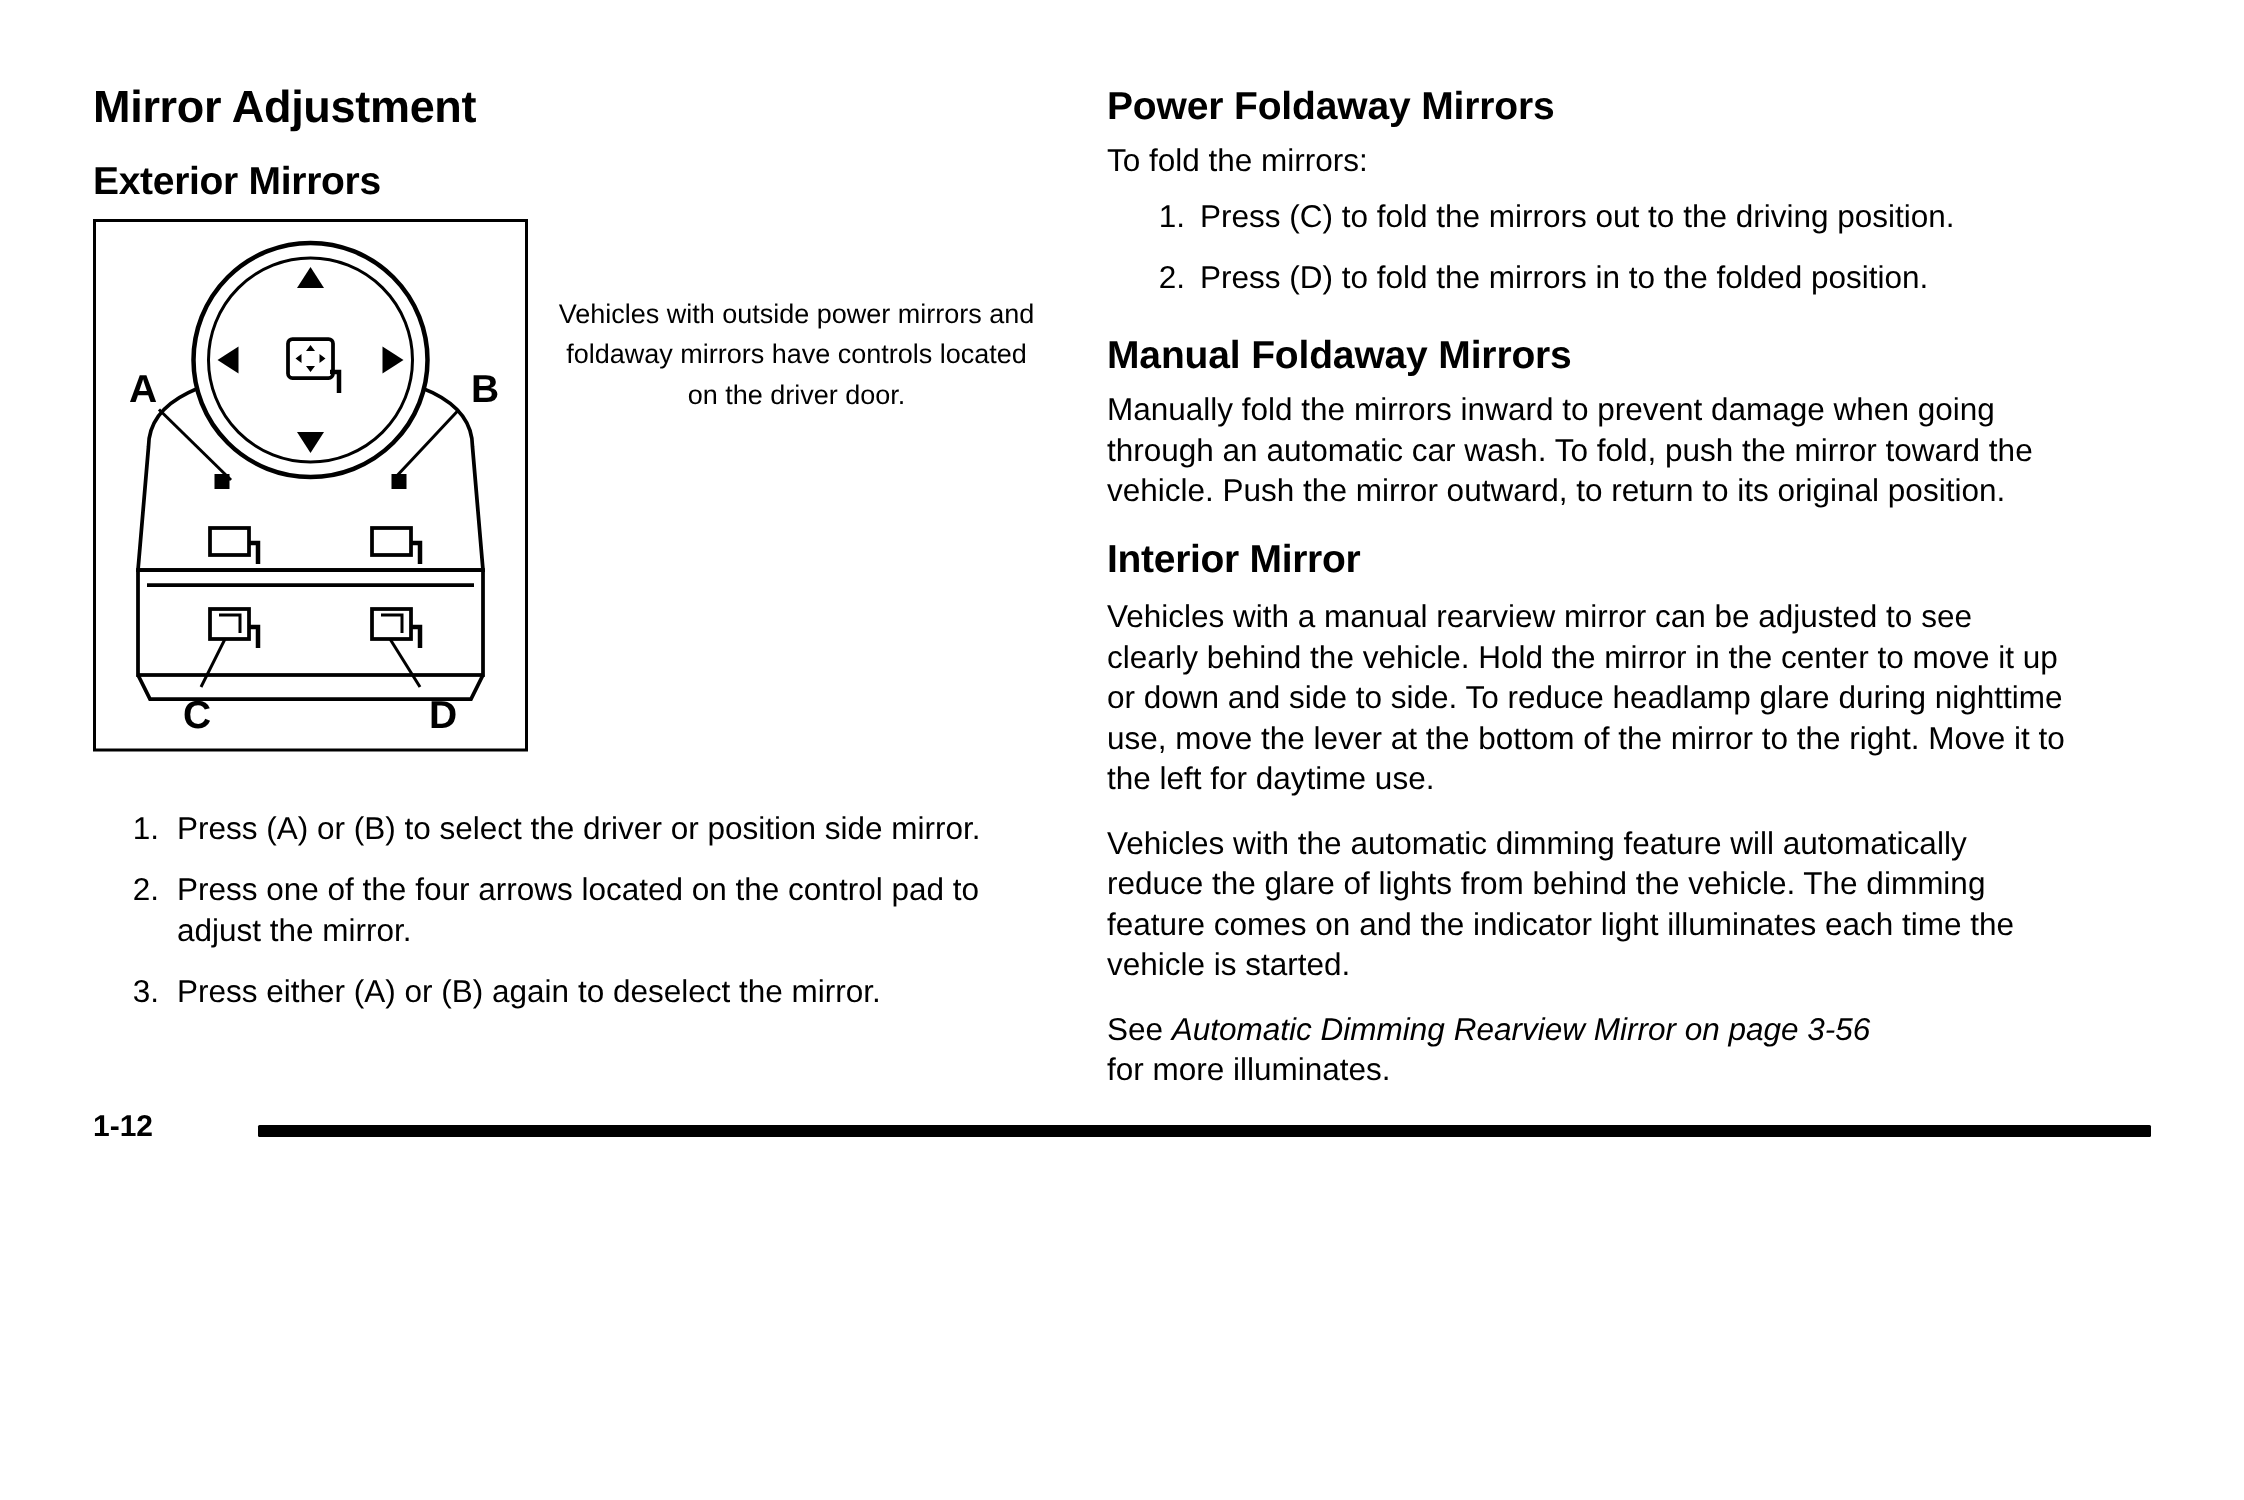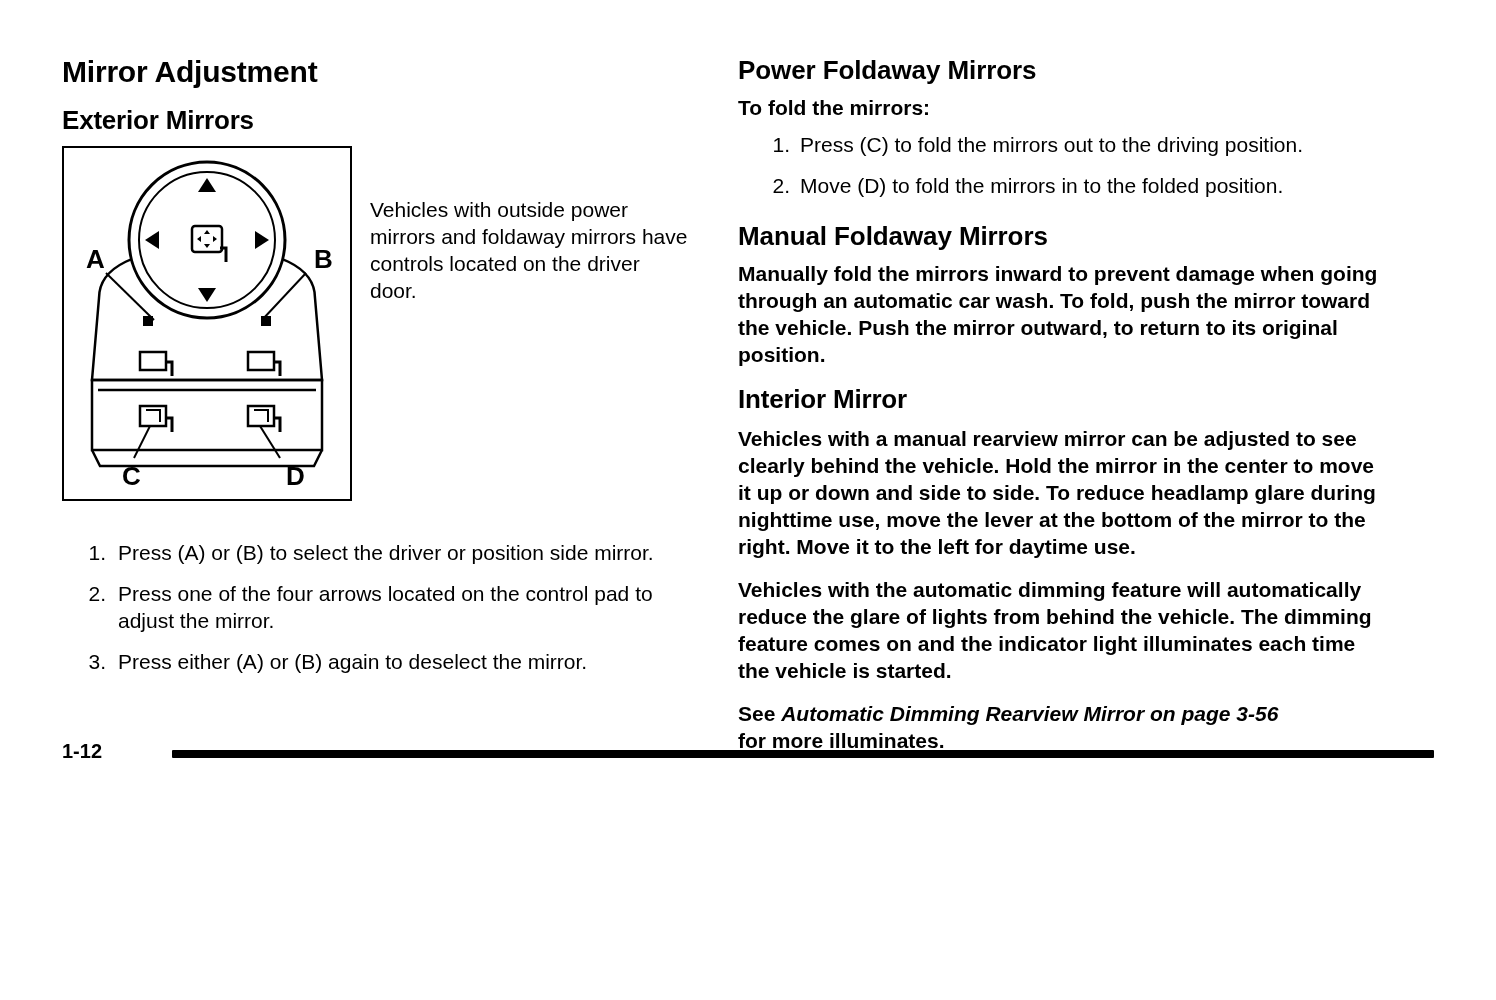--- a/index.html
+++ b/index.html
@@ -53,43 +53,43 @@
     margin: 22px 0 8px 0;
     letter-spacing: -0.1px;
   }
   h3.sub.first {
     margin-top: 0;
   }
   p.body {
     font-size: 21px;
     line-height: 27px;
     margin: 0 0 16px 0;
-    font-weight: bold;
   }
   p.body.tight {
     margin-bottom: 10px;
   }
   .fig-wrap {
     position: relative;
     float: left;
     margin: 0 18px 10px 0;
   }
   .figure {
     width: 290px;
     height: 355px;
     border: 2px solid #000;
     box-sizing: border-box;
     position: relative;
     background: #fff;
   }
   .intro-text {
-    font-size: 21px;
+    font-size: 18px;
     line-height: 27px;
     margin: 0;
     padding-top: 50px;
+    text-align: center;
   }
   ol.numbered {
     margin: 0;
     padding: 0;
     list-style: none;
     clear: both;
   }
   ol.numbered li {
     position: relative;
     font-size: 21px;
@@ -220,21 +220,21 @@
   <div class="col-right">
     <h3 class="sub first">Power Foldaway Mirrors</h3>
     <p class="body tight">To fold the mirrors:</p>
     <ol class="numbered indent">
       <li>
         <span class="num">1.</span>
         <span>Press (C) to fold the mirrors out to the driving position.</span>
       </li>
       <li>
         <span class="num">2.</span>
-        <span>Move (D) to fold the mirrors in to the folded position.</span>
+        <span>Press (D) to fold the mirrors in to the folded position.</span>
       </li>
     </ol>
 
     <h3 class="sub">Manual Foldaway Mirrors</h3>
     <p class="body">Manually fold the mirrors inward to prevent damage when going through an automatic car wash. To fold, push the mirror toward the vehicle. Push the mirror outward, to return to its original position.</p>
 
     <h2 class="section">Interior Mirror</h2>
     <p class="body">Vehicles with a manual rearview mirror can be adjusted to see clearly behind the vehicle. Hold the mirror in the center to move it up or down and side to side. To reduce headlamp glare during nighttime use, move the lever at the bottom of the mirror to the right. Move it to the left for daytime use.</p>
     <p class="body">Vehicles with the automatic dimming feature will automatically reduce the glare of lights from behind the vehicle. The dimming feature comes on and the indicator light illuminates each time the vehicle is started.</p>
     <p class="body"><span>See </span><span class="italic">Automatic Dimming Rearview Mirror on page 3-56</span><br><span>for more illuminates.</span></p>

